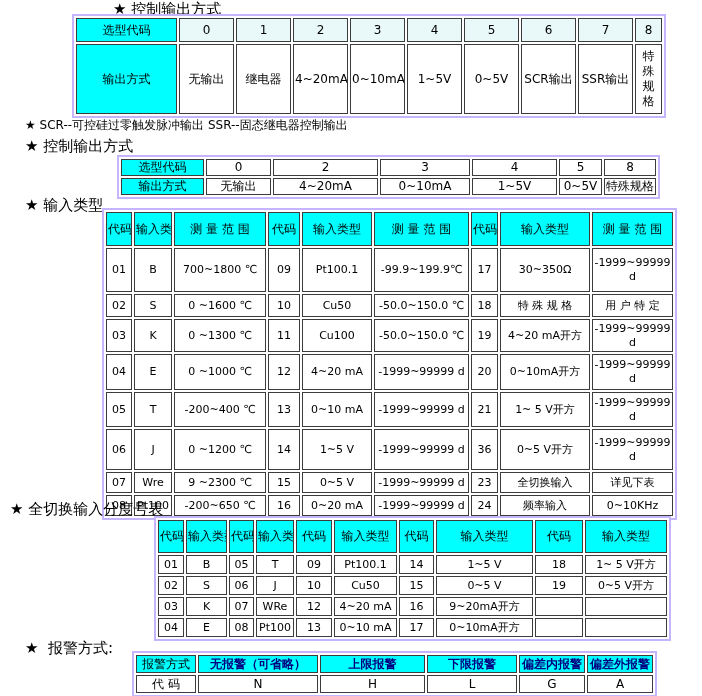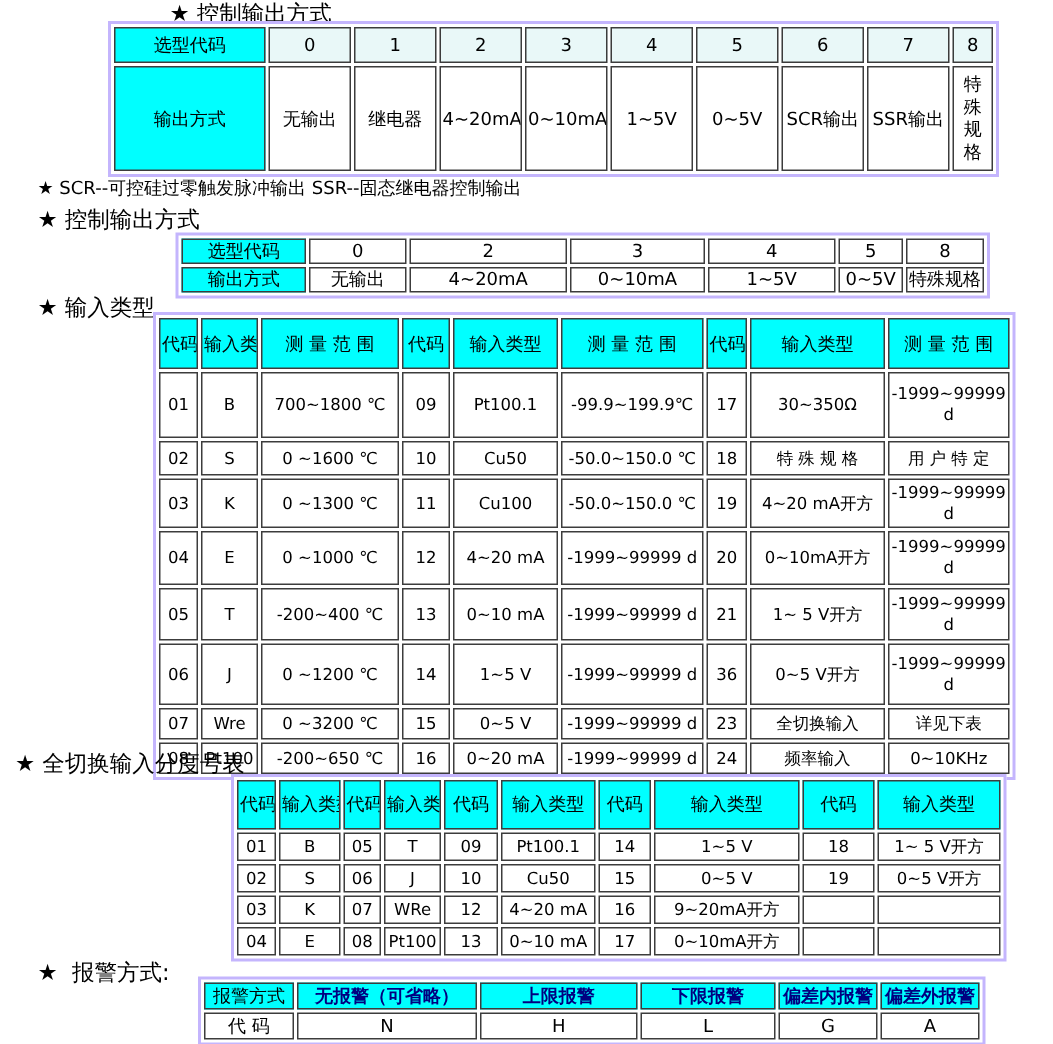--- a/index.html
+++ b/index.html
@@ -232,21 +232,21 @@
         <td>14</td>
         <td>1~5 V</td>
         <td>-1999~99999 d</td>
         <td>36</td>
         <td>0~5 V开方</td>
         <td>-1999~99999 d</td>
       </tr>
       <tr>
         <td>07</td>
         <td>Wre</td>
-        <td>0 ~3200 ℃</td>
+        <td>9 ~2300 ℃</td>
         <td>15</td>
         <td>0~5 V</td>
         <td>-1999~99999 d</td>
         <td>23</td>
         <td>全切换输入</td>
         <td>详见下表</td>
       </tr>
       <tr>
         <td>08</td>
         <td>Pt100</td>

